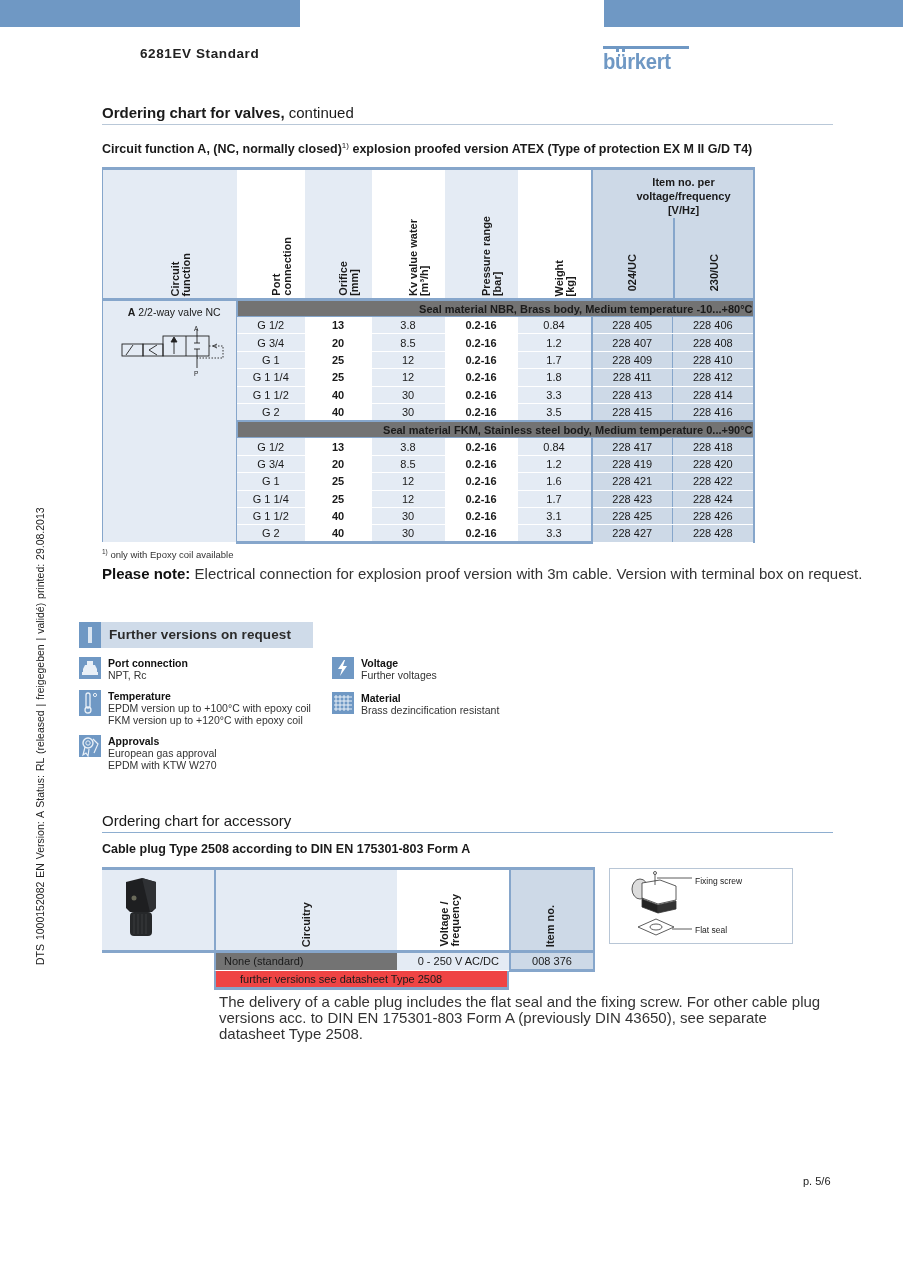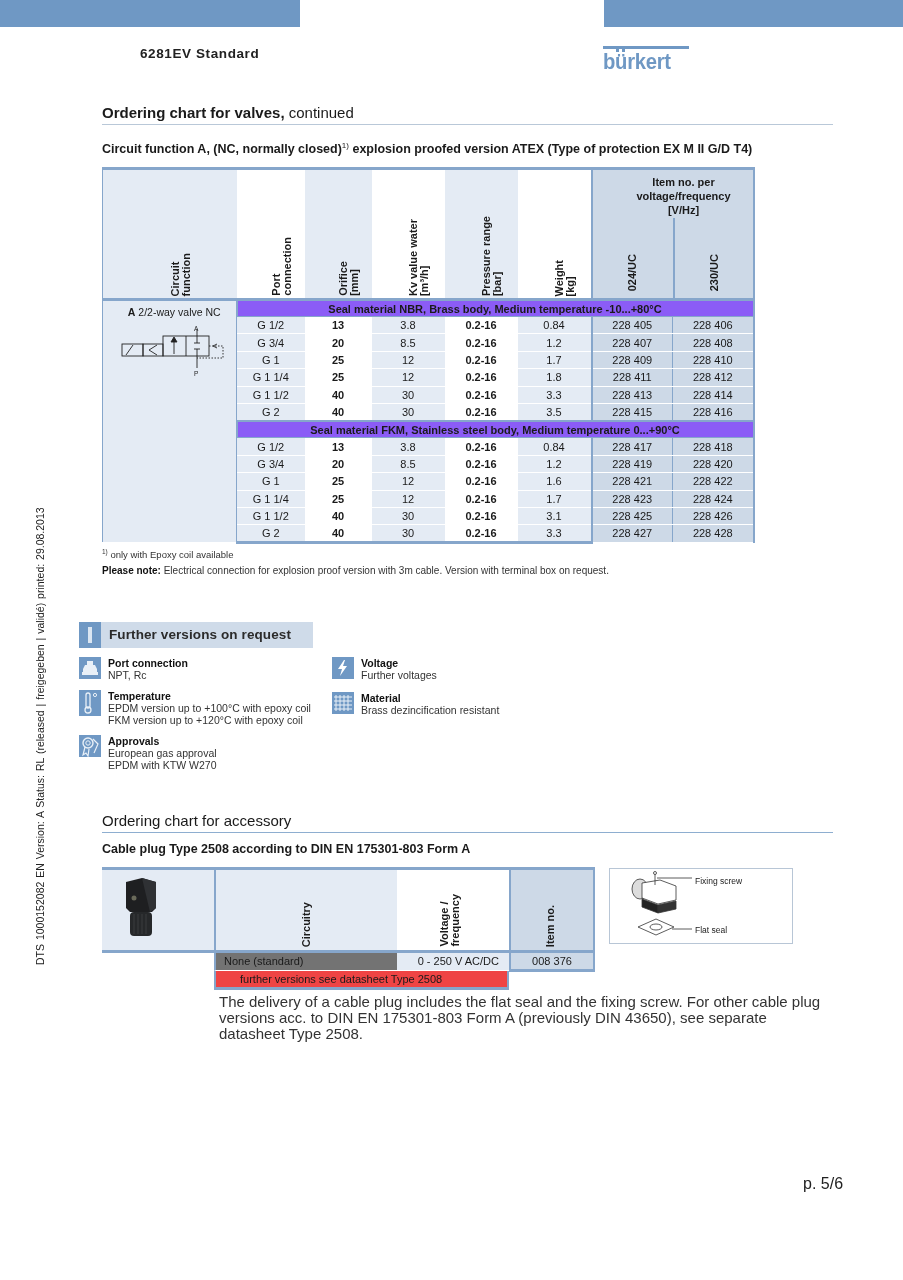--- a/index.html
+++ b/index.html
@@ -39,30 +39,30 @@
   .vt .col-c { background: #cdd9e7; }
   .rot { display: inline-block; writing-mode: vertical-rl; transform: rotate(180deg); text-align: left; line-height: 11px; padding-bottom: 4px; white-space: nowrap; }
   .vt .hdr { border-top: 3px solid #86a6cb; border-bottom: 3px solid #86a6cb; }
   .vt .hdr th.first { border-left: 1px solid #86a6cb; }
   .vt .hdr th.itemhead { border-left: 2px solid #86a6cb; border-right: 2px solid #86a6cb; vertical-align: top; padding-top: 5px; line-height: 14px; }
 
   .vt tr.row td { height: 17.4px; border-bottom: 1px solid #ffffff; }
   .vt tr.row td.item { background: #cdd9e7; border-bottom: 1px solid #ffffff; }
   .vt tr.row td.item.l { border-left: 2px solid #86a6cb; border-right: 1px solid #86a6cb; }
   .vt tr.row td.item.r { border-right: 2px solid #86a6cb; }
-  .vt tr.group td.gtitle { height: 17px; text-align: center; padding-left: 0; font-weight: bold; background: #8b5cf6; border-left: 2px solid #86a6cb; border-right: 2px solid #86a6cb; border-top: 2px solid #86a6cb; border-bottom: 1px solid #86a6cb; font-size: 11px; }
+  .vt tr.group td.gtitle { height: 17px; text-align: right; padding-left: 0; font-weight: bold; background: #737373; border-left: 2px solid #86a6cb; border-right: 2px solid #86a6cb; border-top: 2px solid #86a6cb; border-bottom: 1px solid #86a6cb; font-size: 11px; }
   .vt td.circ { background: #e4ebf4; vertical-align: top; text-align: center; padding: 5px 0 0 10px; border-left: 1px solid #86a6cb; border-right: 1px solid #86a6cb; margin-left: 48px; }
   .vt tr.last td { border-bottom: 3px solid #86a6cb; }
   .circ-label { font-size: 10.5px; }
   .circ-label b { font-weight: bold; }
   .valve-sym { margin-top: 4px; margin-left: 2px; }
 
   .footnote { position: absolute; left: 102px; top: 548px; font-size: 9.5px; color: #333; }
   .footnote sup { font-size: 6.5px; }
-  .note { position: absolute; left: 102px; top: 565px; font-size: 10px; color: #333; }
+  .note { position: absolute; left: 102px; top: 565px; font-size: 15px; color: #333; }
   .note b { font-weight: bold; color: #111; }
 
   
   .fv-banner { position: absolute; left: 79px; top: 622px; width: 234px; height: 26px; background: #cfdbe9; }
   .fv-banner .ibox { position: absolute; left: 0; top: 0; width: 22px; height: 26px; background: #6f98c4; }
   .fv-banner .ibox::after { content: ""; position: absolute; left: 9px; top: 5px; width: 4px; height: 16px; background: #dbe6f2; }
   .fv-banner .txt { position: absolute; left: 30px; top: 5px; font-size: 13.5px; font-weight: bold; color: #2b2b2b; letter-spacing: 0.1px; }
 
   .fv-item { position: absolute; font-size: 10.5px; line-height: 12px; color: #333; }
   .fv-item .ico { position: absolute; left: 0; top: 0; width: 22px; height: 22px; background: #6f98c4; }
@@ -84,21 +84,21 @@
   .acc .r1b { left: 295px; top: 86px; width: 112px; text-align: right; padding-right: 10px; background: #e4ebf4; border-bottom: 1px solid #ffffff;}
   .acc .r1c { left: 407px; top: 86px; width: 86px; text-align: center; background: #cdd9e7; border-left: 2px solid #86a6cb; border-right: 2px solid #86a6cb; border-bottom: 3px solid #86a6cb; height: 19px; }
   .acc .r2 { left: 112px; top: 104px; width: 295px; background: #ef4444; border-left: 2px solid #86a6cb; border-right: 2px solid #86a6cb; border-bottom: 3px solid #86a6cb; padding-left: 24px; height: 19px; }
 
   .plug-diag { position: absolute; left: 609px; top: 868px; width: 184px; height: 76px; border: 1px solid #b8c6d6; background: #fff; font-size: 8.5px; color: #222; }
   .plug-diag .lbl1 { position: absolute; left: 85px; top: 7px; }
   .plug-diag .lbl2 { position: absolute; left: 85px; top: 56px; }
 
   .acc-text { position: absolute; left: 219px; top: 994px; width: 610px; font-size: 15px; line-height: 16px; color: #333; }
 
-  .page-no { position: absolute; left: 795px; top: 1175px; font-size: 16px; color: #222; padding-left: 8px; }
+  .page-no { position: absolute; left: 795px; top: 1175px; font-size: 11px; color: #222; padding-left: 8px; }
 
   .side-text { position: absolute; left: 34px; top: 965px; transform-origin: left top; transform: rotate(-90deg); font-size: 10.5px; color: #222; white-space: nowrap; word-spacing: 1px; }
 </style>
 </head>
 <body>
 
 <div class="topbar left"></div>
 <div class="topbar right"></div>
 
 <div class="doc-title">6281EV Standard</div>

